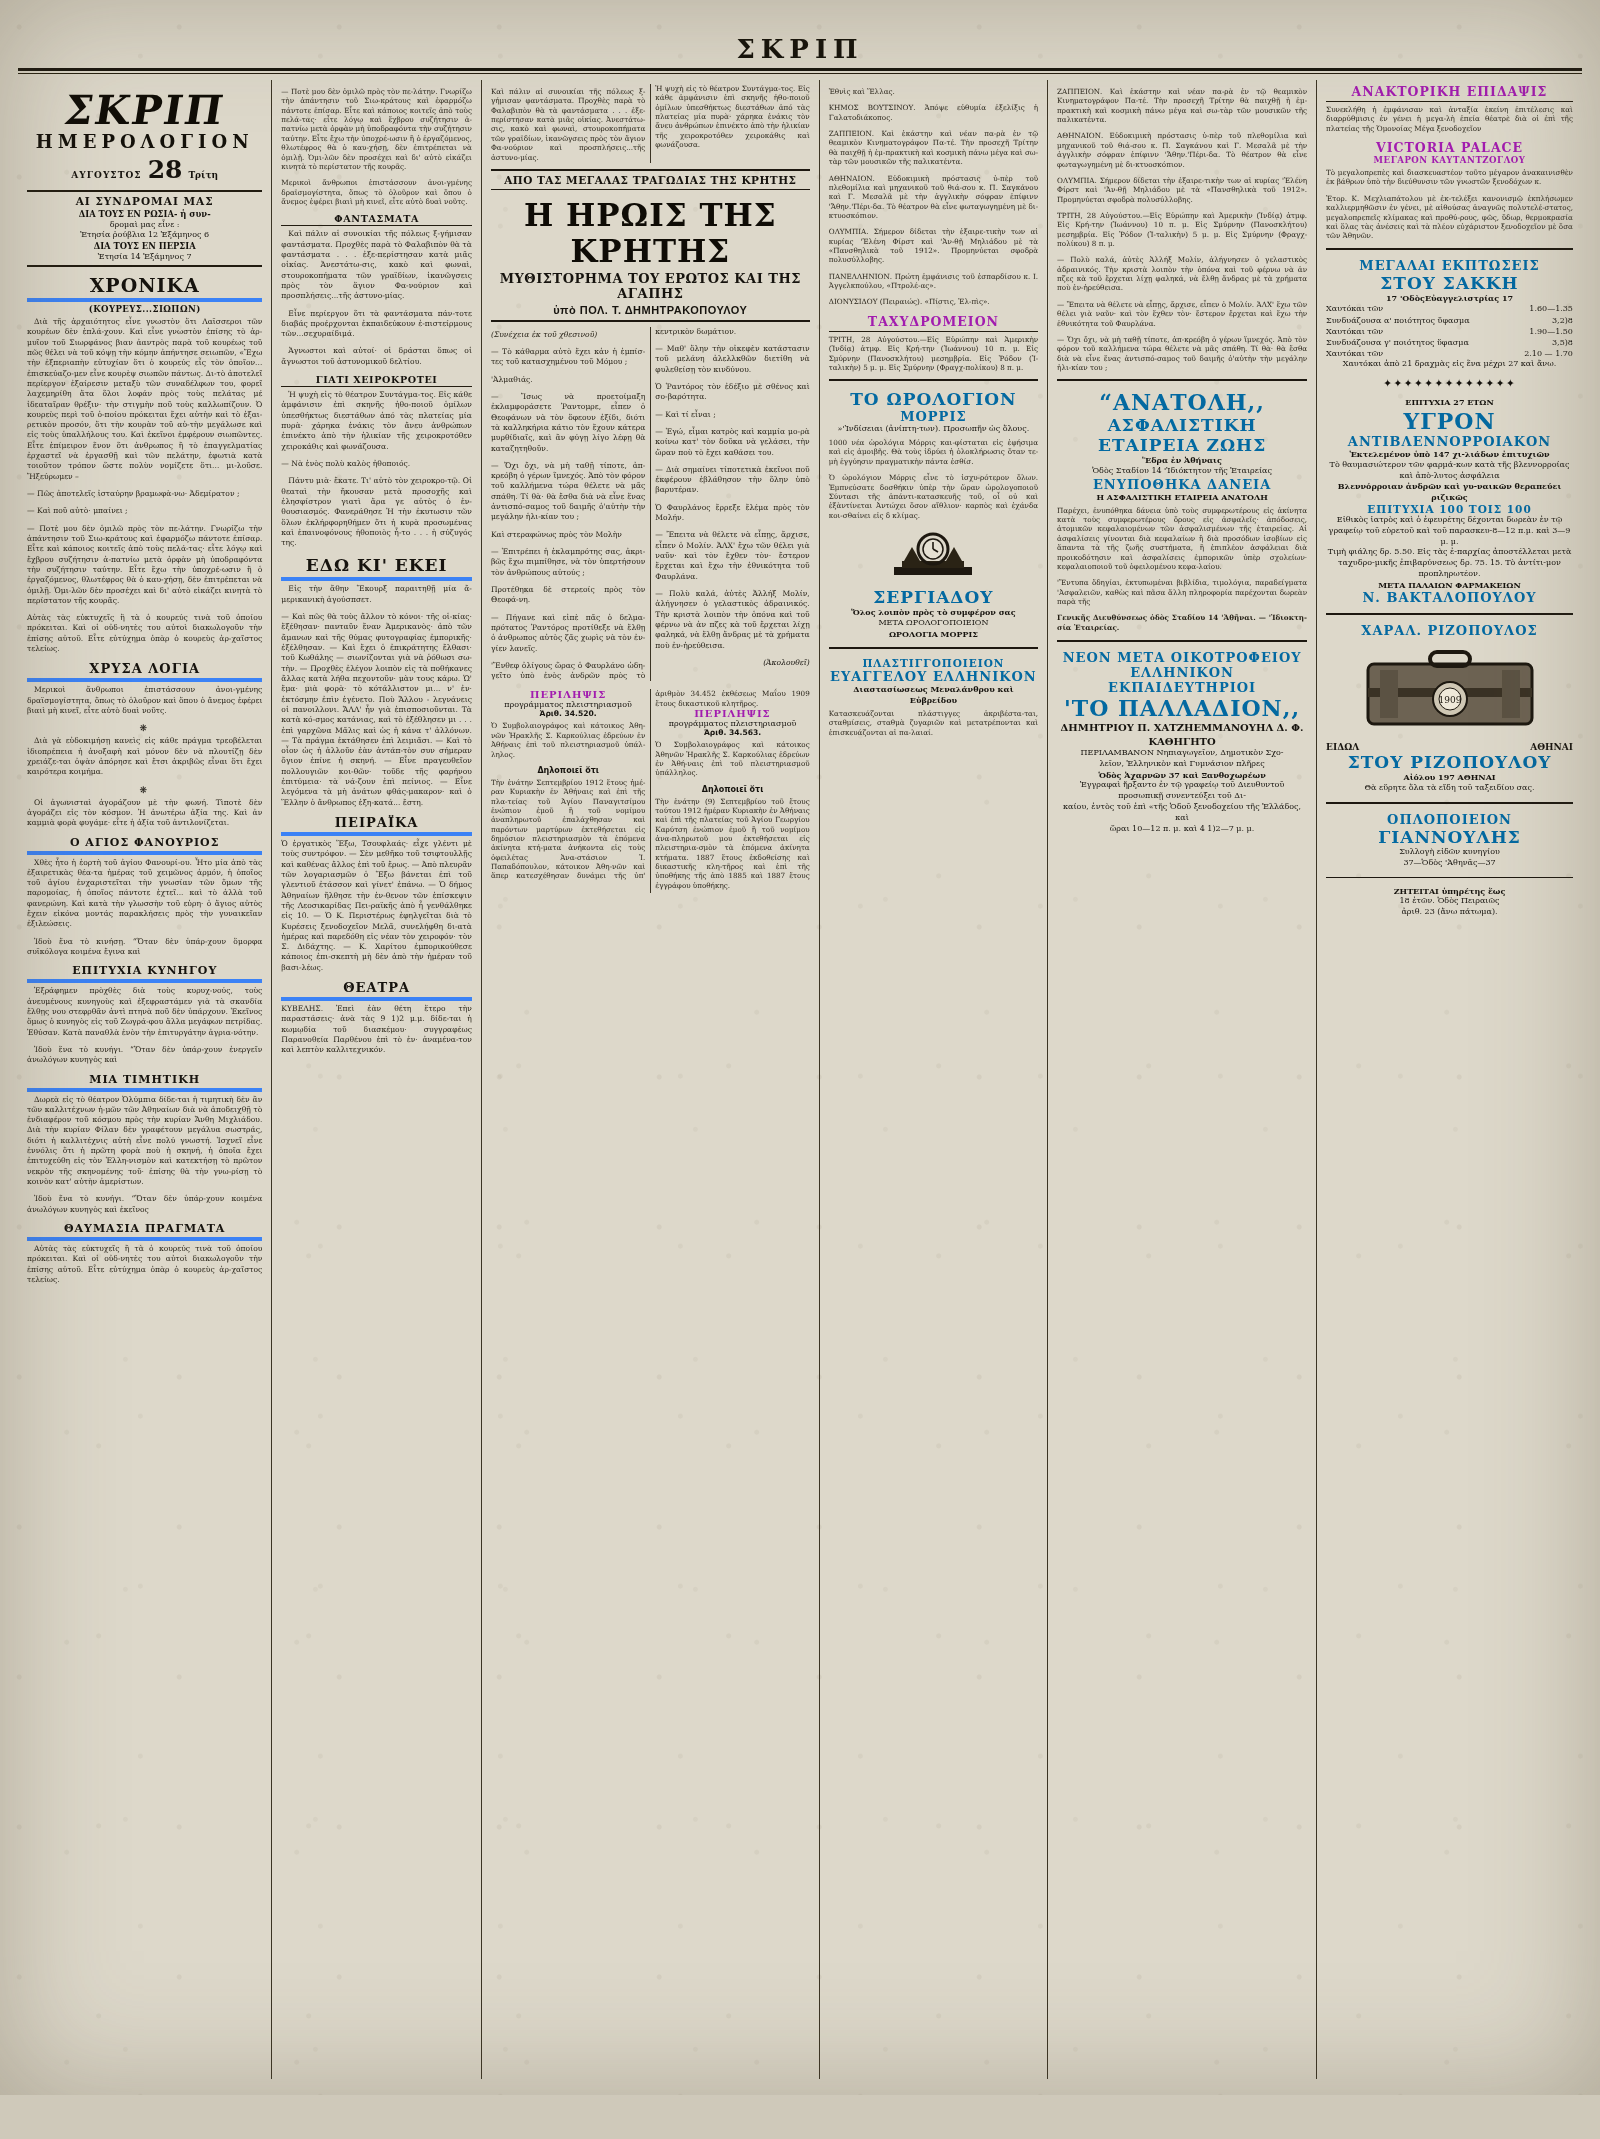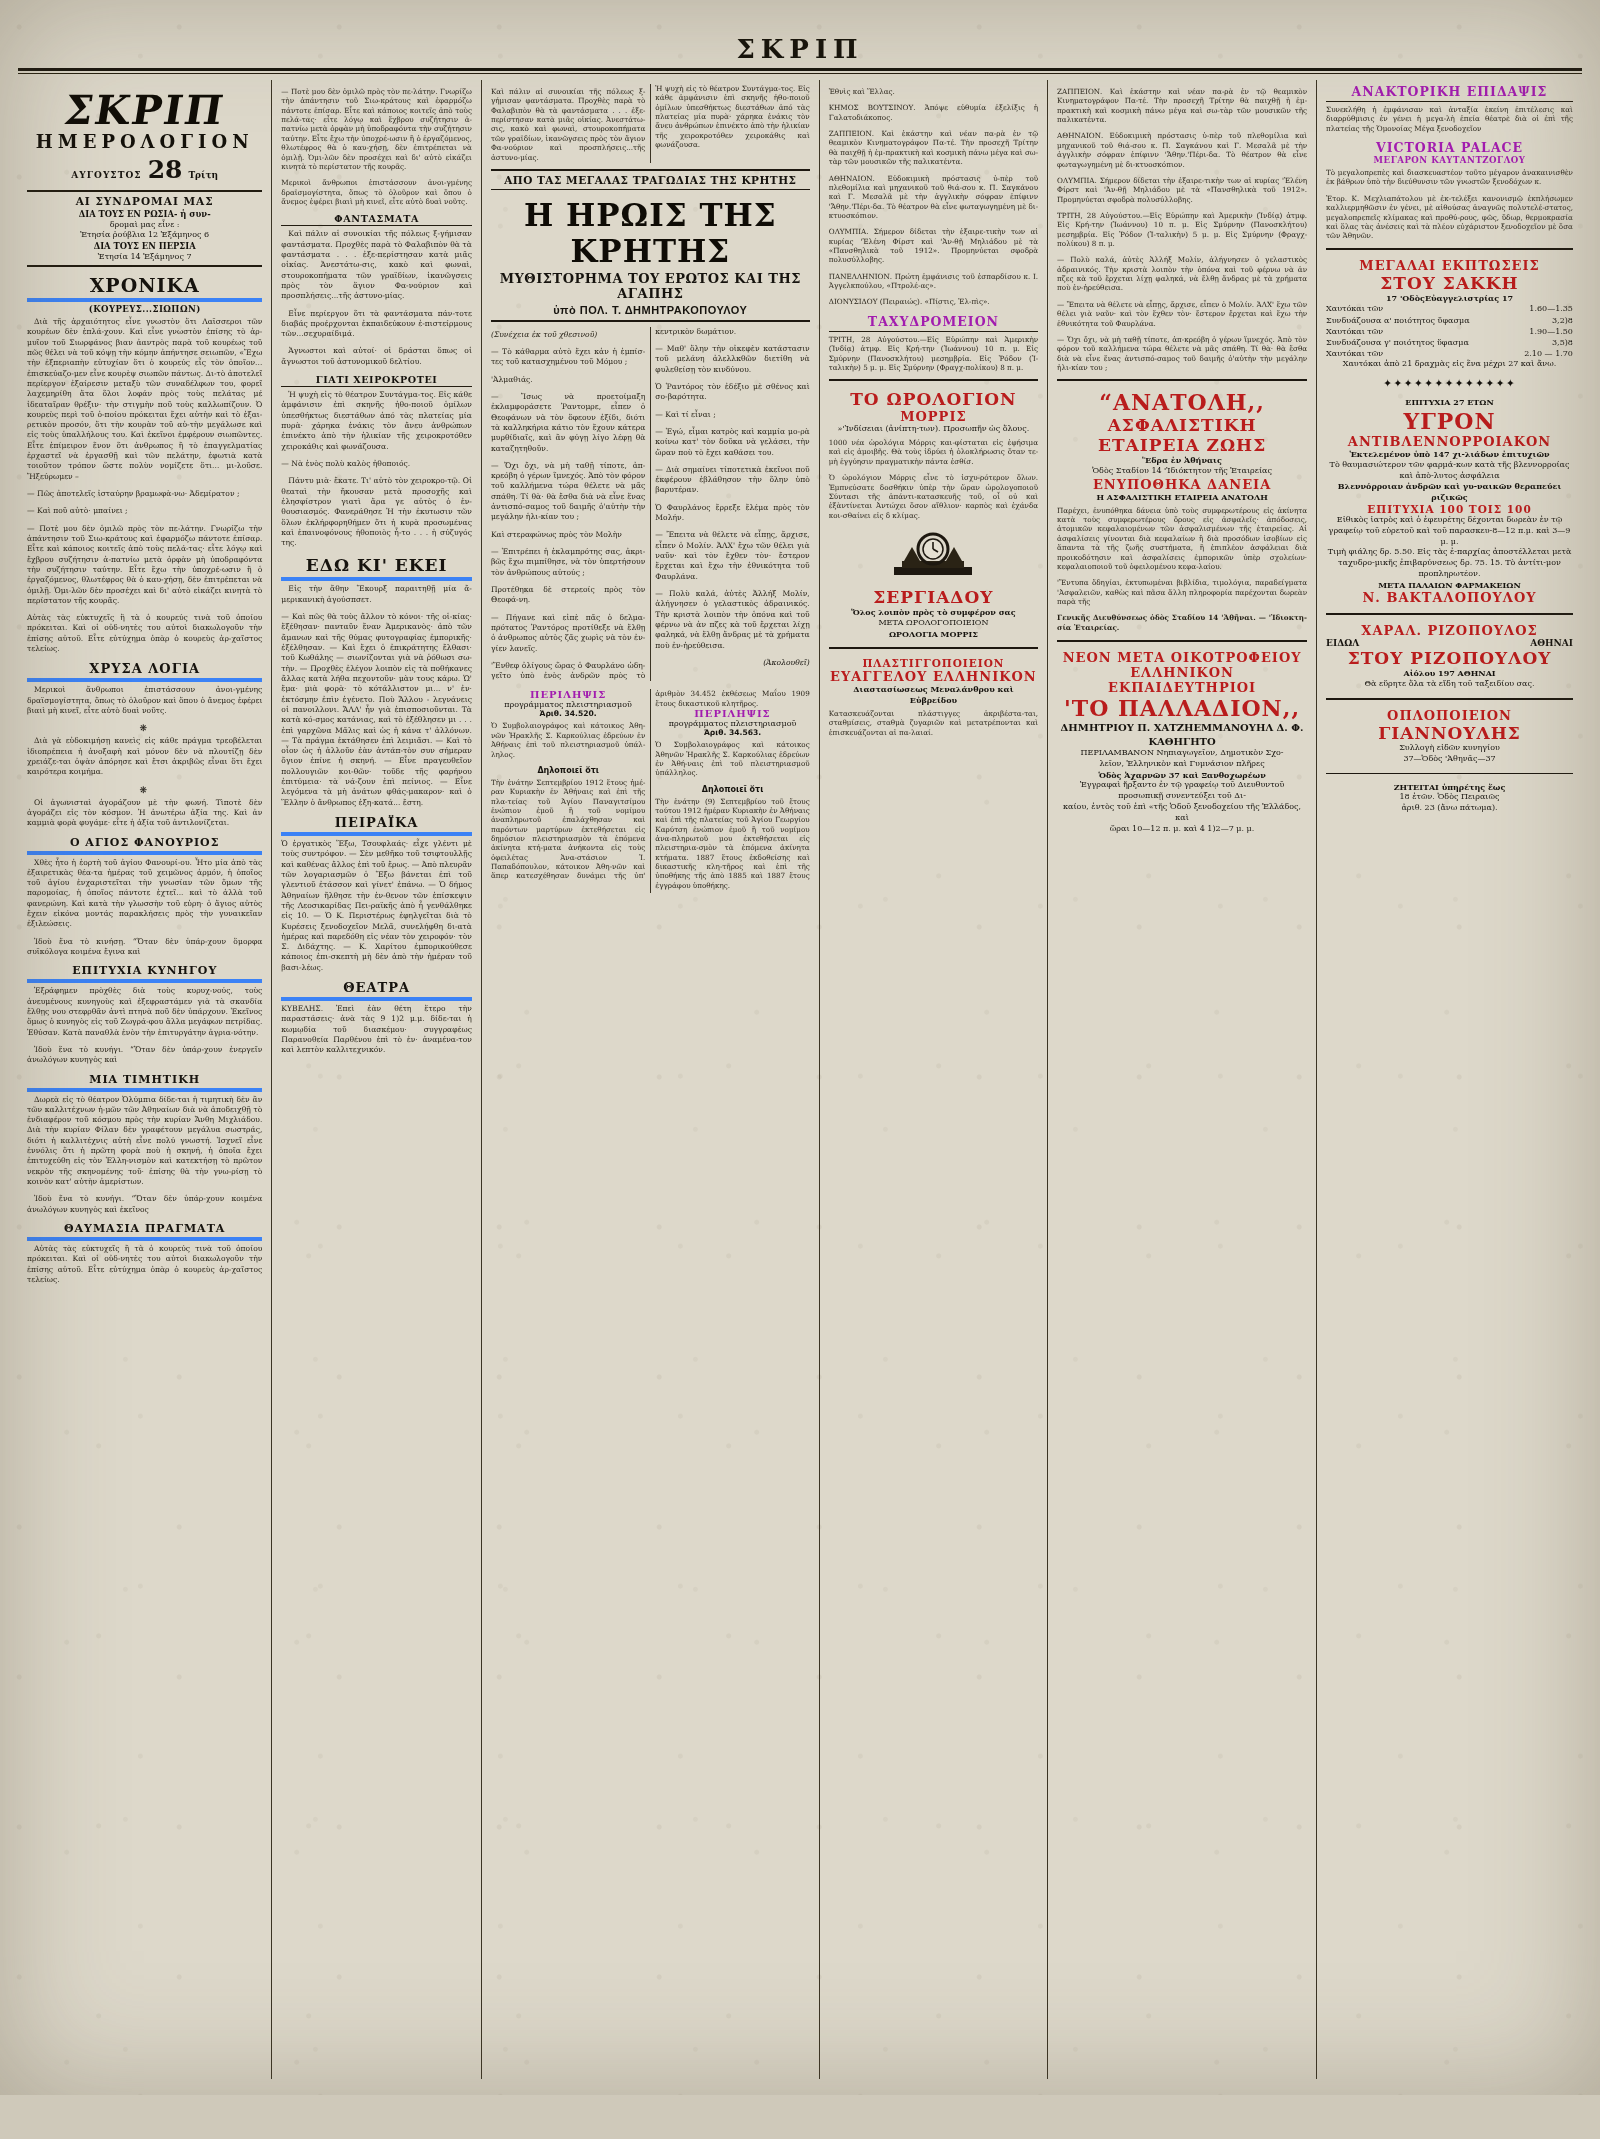--- a/index.html
+++ b/index.html
@@ -220,21 +220,21 @@
 
   
   .ad {
     margin: 8px 0;
     text-align: center;
   }
   .ad-title {
     font-family: "DejaVu Serif", serif;
     font-weight: bold;
     letter-spacing: 1px;
-    color: #b91c1c;
+    color: #0369a1;
   }
   .ad-title.t-xl { font-size: 22px; }
   .ad-title.t-lg { font-size: 17px; }
   .ad-title.t-md { font-size: 13px; }
   .ad-title.t-sm { font-size: 10.5px; }
   .ad-line { font-family: "DejaVu Serif", serif; font-size: 8px; line-height: 1.35; }
   .ad-rule { height: 2px; background: #1d1810; margin: 4px 0; }
   .ad-rule.thin { height: 1px; }
 
   .starrow { text-align:center; font-size: 11px; letter-spacing: 1px; line-height: 1; margin: 2px 0;}
@@ -541,20 +541,32 @@
         <div class="ad-line">Εἰθικὸς ἰατρὸς καὶ ὁ ἐφευρέτης δέχονται δωρεὰν ἐν τῷ γραφείῳ τοῦ εὑρετοῦ καὶ τοῦ παρασκευ-8—12 π.μ. καὶ 3—9 μ. μ.</div>
         <div class="ad-line">Τιμὴ φιάλης δρ. 5.50. Εἰς τὰς ἐ-παρχίας ἀποστέλλεται μετὰ ταχυδρο-μικῆς ἐπιβαρύνσεως δρ. 75. 15. Τὸ ἀντίτι-μον προπληρωτέον.</div>
         <div class="ad-line bold">ΜΕΤΑ ΠΑΛΑΙΩΝ ΦΑΡΜΑΚΕΙΩΝ</div>
         <div class="ad-title t-md">Ν. ΒΑΚΤΑΛΟΠΟΥΛΟΥ</div>
       </div>
 
       <div class="ad-rule"></div>
 
       <div class="ad">
         <div class="ad-title t-md">ΧΑΡΑΛ. ΡΙΖΟΠΟΥΛΟΣ</div>
+        <div class="suitcase-wrap">
+          <svg width="180" height="92" viewBox="0 0 180 92">
+            <rect x="8" y="20" width="164" height="60" rx="6" fill="#6d6353" stroke="#1d1810" stroke-width="3"></rect>
+            <rect x="8" y="44" width="164" height="9" fill="#3a3225"></rect>
+            <rect x="70" y="8" width="40" height="14" rx="7" fill="none" stroke="#1d1810" stroke-width="4"></rect>
+            <circle cx="90" cy="55" r="17" fill="#cfc7b4" stroke="#1d1810" stroke-width="2"></circle>
+            <circle cx="90" cy="55" r="11" fill="#efe9da" stroke="#1d1810" stroke-width="1"></circle>
+            <text x="90" y="59" font-size="9" text-anchor="middle" fill="#1d1810" font-family="DejaVu Serif, serif">1909</text>
+            <rect x="20" y="26" width="18" height="48" fill="#5b5243"></rect>
+            <rect x="142" y="26" width="18" height="48" fill="#5b5243"></rect>
+          </svg>
+        </div>
         <div style="display:flex;justify-content:space-between;font-size:9px;font-weight:bold;font-family:'DejaVu Serif',serif">
           <span>ΕΙΔΩΛ</span>
           <span>ΑΘΗΝΑΙ</span>
         </div>
         <div class="ad-title t-lg">ΣΤΟΥ ΡΙΖΟΠΟΥΛΟΥ</div>
         <div class="ad-line bold">Αἰόλου 197 ΑΘΗΝΑΙ</div>
         <div class="ad-line">Θὰ εὕρητε ὅλα τὰ εἴδη τοῦ ταξειδίου σας.</div>
       </div>
 
       <div class="ad-rule"></div>

